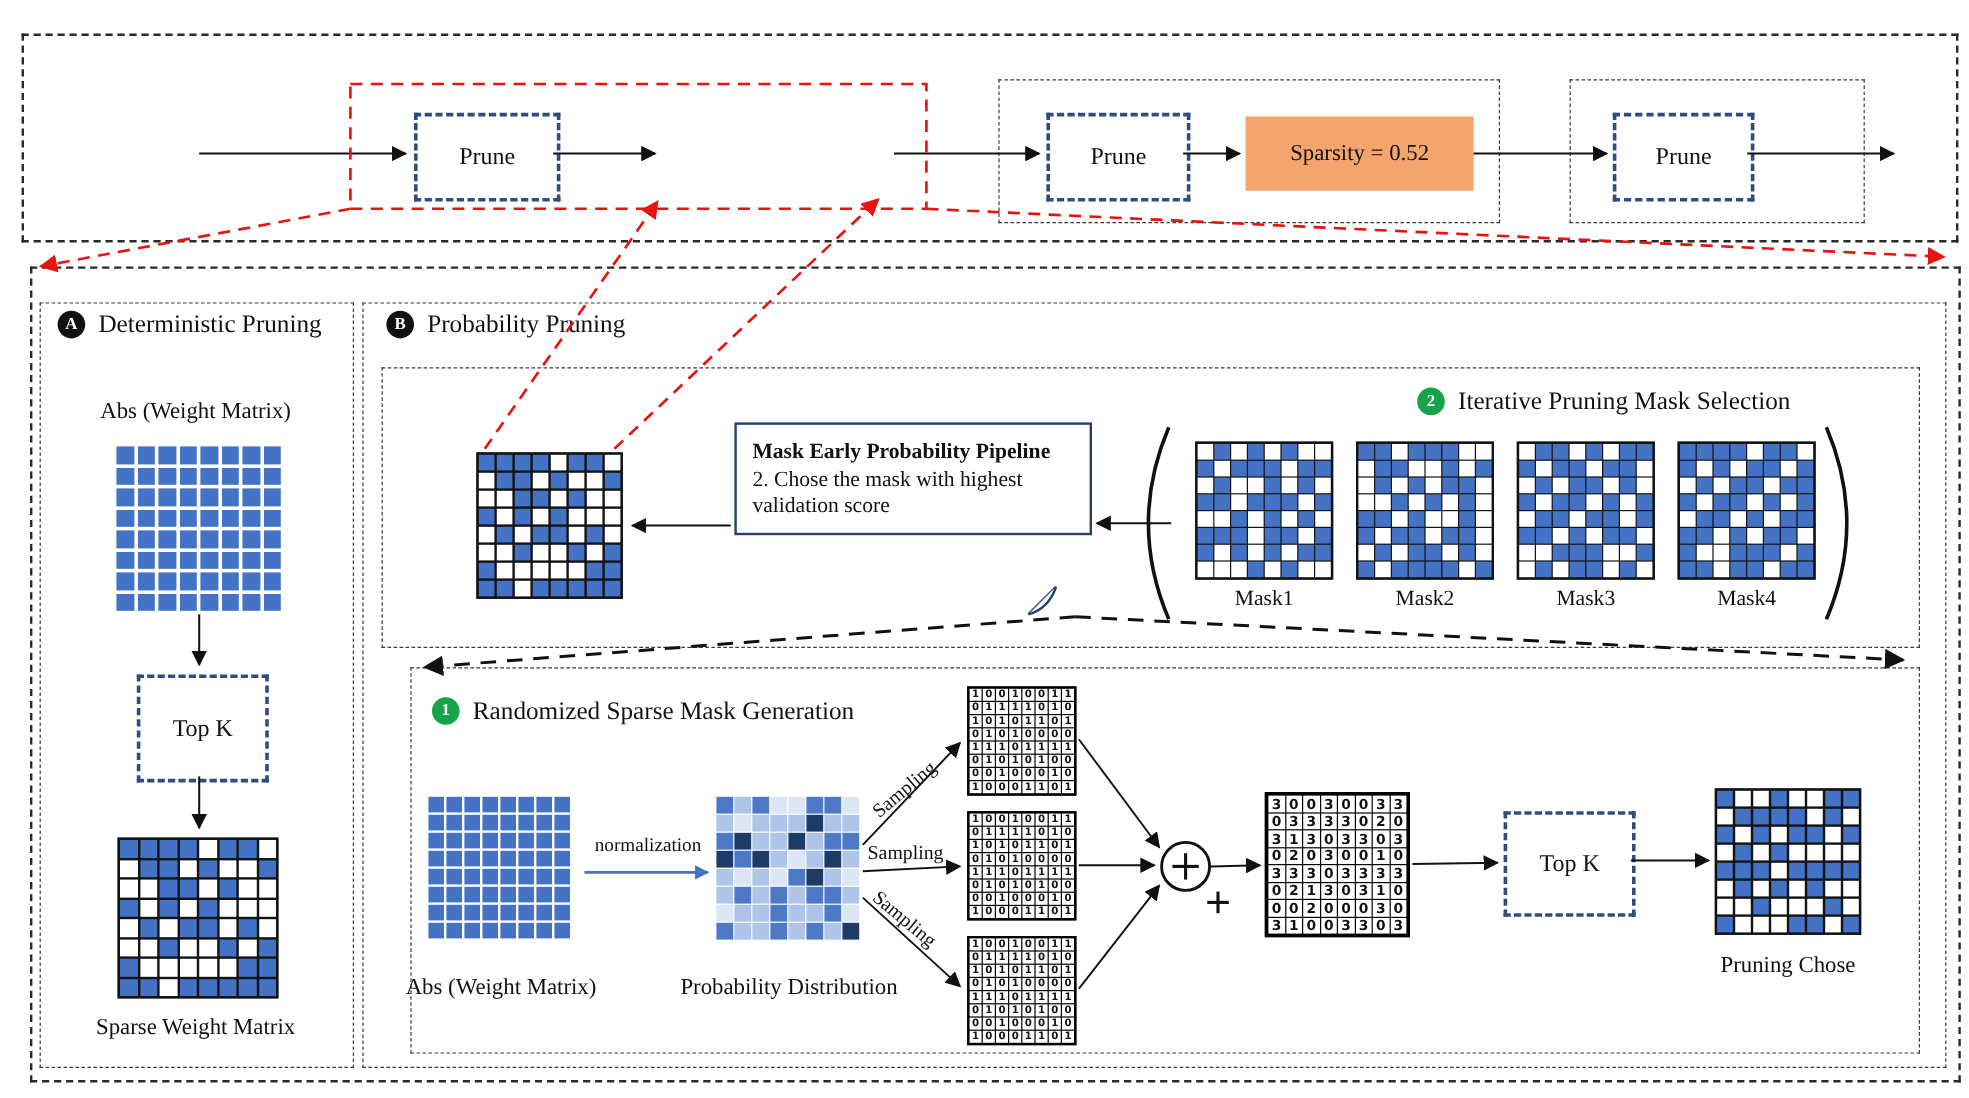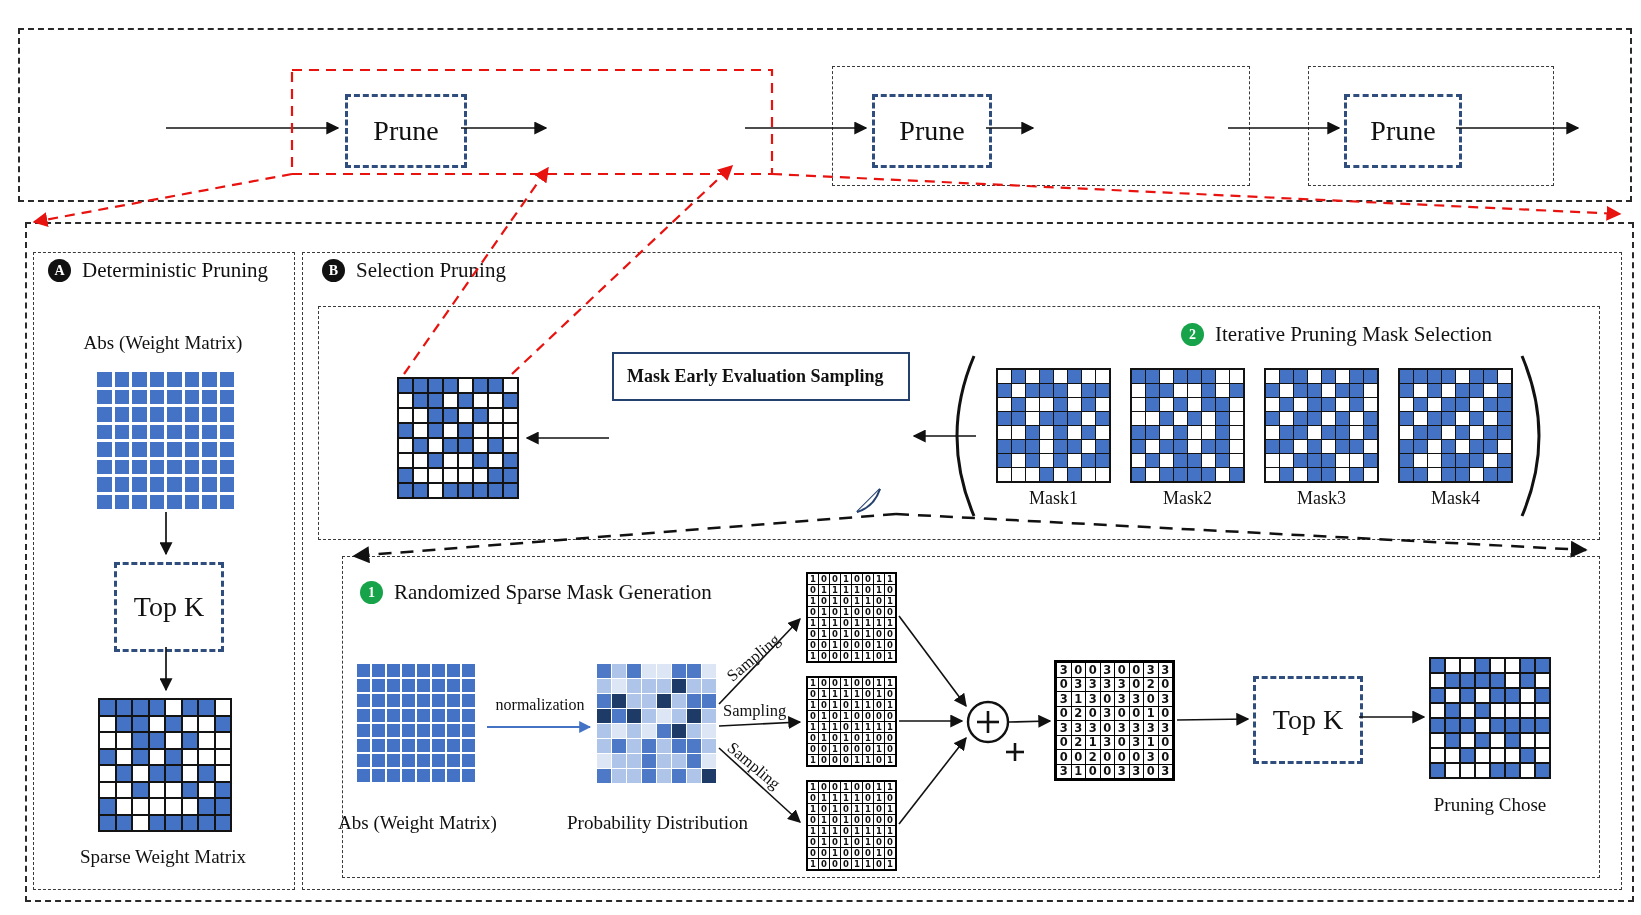--- a/index.html
+++ b/index.html
@@ -1,21 +1,21 @@
 <!DOCTYPE html>
 <html><head>
 <meta charset="utf-8">
 <style>
   html,body{margin:0;padding:0;background:#fff;}
   .stage{position:relative;width:1641px;height:915px;background:#fff;overflow:hidden;
          font-family:"Liberation Serif",serif;color:#111;}
   .abs{position:absolute;}
   .dashed-outer{border:2px dashed #2a2a2a;}
   .dashed-inner{border:1.6px dashed #3a3a3a;}
-  .navy-dash{border:3px dashed #2f4d7d;background:#fff;display:flex;align-items:center;justify-content:center;font-size:28px;}
+  .navy-dash{border:3px dashed #2f4d7d;background:#fff;display:flex;align-items:center;justify-content:center;font-size:20px;}
   .orange{background:#f4a56d;display:flex;align-items:center;justify-content:center;font-size:19px;}
   .fig-title{display:flex;align-items:center;gap:13px;font-size:22px;}
   .dot{width:15px;height:15px;border-radius:50%;background:#111;}
   .hdr{display:flex;align-items:center;gap:11px;font-size:21px;}
   .badge{width:23px;height:23px;border-radius:50%;color:#fff;display:flex;align-items:center;justify-content:center;
          font-weight:bold;font-size:14px;flex:0 0 auto;}
   .badge.black{background:#111;}
   .badge.green{background:#17a349;}
   .lbl{font-size:19px;text-align:center;}
   .small-lbl{font-size:16px;text-align:center;}
@@ -45,20 +45,23 @@
 
   <div class="abs dashed-outer" style="left:18px;top:28px;width:1610px;height:170px;"></div>
 
   <div class="abs navy-dash" style="left:345px;top:94px;width:116px;height:68px;">
     <span>Prune</span>
   </div>
   <div class="abs dashed-inner" style="left:832px;top:66px;width:416px;height:118px;"></div>
   <div class="abs navy-dash" style="left:872px;top:94px;width:114px;height:68px;">
     <span>Prune</span>
   </div>
+  <div class="abs orange" style="left:1038px;top:97px;width:190px;height:62px;">
+    <span>Sparsity = 0.52</span>
+  </div>
   <div class="abs dashed-inner" style="left:1308px;top:66px;width:244px;height:118px;"></div>
   <div class="abs navy-dash" style="left:1344px;top:94px;width:112px;height:68px;">
     <span>Prune</span>
   </div>
 
   <div class="abs dashed-outer" style="left:25px;top:222px;width:1605px;height:676px;"></div>
 
   <div class="abs dashed-inner" style="left:33px;top:252px;width:260px;height:636px;"></div>
   <div class="abs hdr" style="left:48px;top:258px;">
     <span class="badge black">A</span>
@@ -198,21 +201,21 @@
       <div class="cell" style="background: rgb(68, 114, 196);"></div>
       <div class="cell" style="background: rgb(68, 114, 196);"></div>
       <div class="cell" style="background: rgb(68, 114, 196);"></div>
       <div class="cell" style="background: rgb(68, 114, 196);"></div>
     </div>
   <div class="abs lbl" style="left:33px;top:846px;width:260px;">Sparse Weight Matrix</div>
 
   <div class="abs dashed-inner" style="left:302px;top:252px;width:1318px;height:636px;"></div>
   <div class="abs hdr" style="left:322px;top:258px;">
     <span class="badge black">B</span>
-    <span>Selection Pruning</span>
+    <span>Probability Pruning</span>
   </div>
 
   <div class="abs dashed-inner" style="left:318px;top:306px;width:1280px;height:232px;"></div>
   <div class="abs hdr" style="left:1181px;top:322px;">
     <span class="badge green">2</span>
     <span>Iterative Pruning Mask Selection</span>
   </div>
   <div class="abs g g-mask" style="left:397px;top:377px;">
       <div class="cell" style="background: rgb(68, 114, 196);"></div>
       <div class="cell" style="background: rgb(68, 114, 196);"></div>
@@ -274,21 +277,22 @@
       <div class="cell" style="background: rgb(68, 114, 196);"></div>
       <div class="cell" style="background: rgb(255, 255, 255);"></div>
       <div class="cell" style="background: rgb(68, 114, 196);"></div>
       <div class="cell" style="background: rgb(68, 114, 196);"></div>
       <div class="cell" style="background: rgb(68, 114, 196);"></div>
       <div class="cell" style="background: rgb(68, 114, 196);"></div>
       <div class="cell" style="background: rgb(68, 114, 196);"></div>
     </div>
 
   <div class="abs evalbox" style="left:612px;top:352px;width:268px;">
-    <div class="t">Mask Early Evaluation Sampling</div>
+    <div class="t">Mask Early Probability Pipeline</div>
+    <div>2. Chose the mask with highest validation score</div>
   </div>
 
   <div class="abs g g-maskS" style="left:996px;top:368px;">
       <div class="cell" style="background: rgb(255, 255, 255);"></div>
       <div class="cell" style="background: rgb(68, 114, 196);"></div>
       <div class="cell" style="background: rgb(255, 255, 255);"></div>
       <div class="cell" style="background: rgb(68, 114, 196);"></div>
       <div class="cell" style="background: rgb(255, 255, 255);"></div>
       <div class="cell" style="background: rgb(68, 114, 196);"></div>
       <div class="cell" style="background: rgb(255, 255, 255);"></div>

